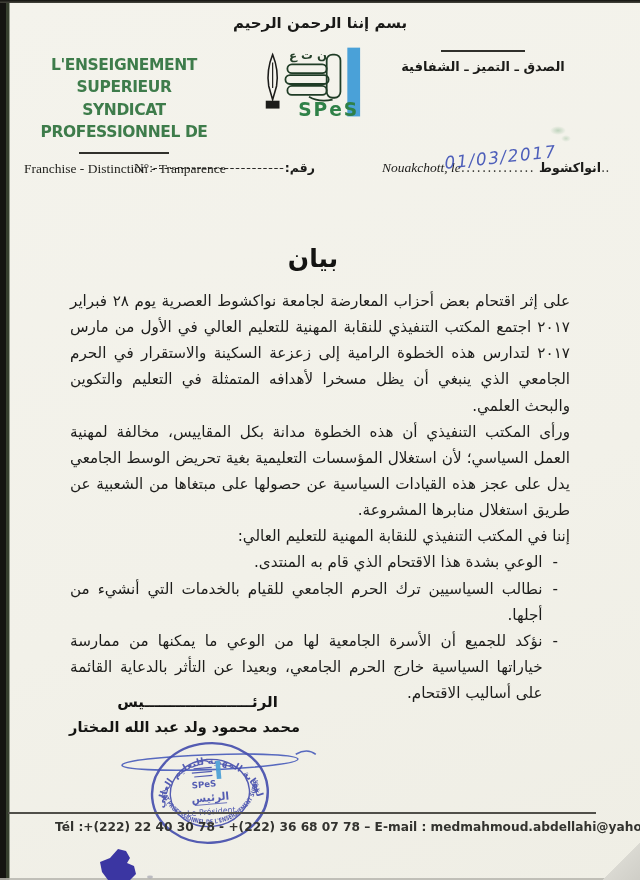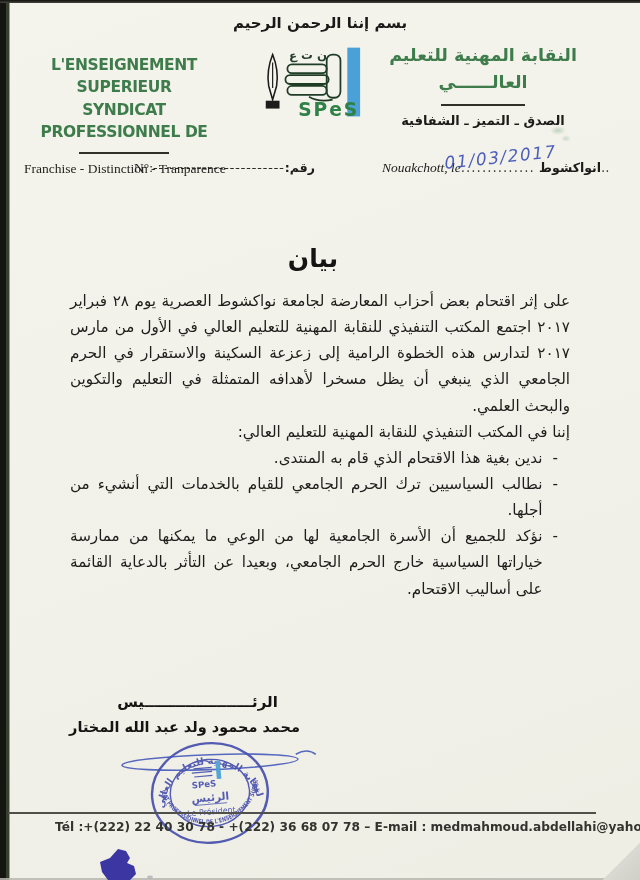--- a/index.html
+++ b/index.html
@@ -111,44 +111,41 @@
       <g>
         <path d="M21,12 C25,22 27,32 25,44 L21,58 L17,44 C15,32 17,22 21,12 Z" fill="#f6f5ef" stroke="#1c1c1a" stroke-width="1.6"></path>
         <line x1="21" y1="20" x2="21" y2="46" stroke="#1c1c1a" stroke-width="1.2"></line>
         <rect x="14" y="59" width="14" height="8" fill="#1c1c1a"></rect>
       </g>
       <text x="47" y="75" font-size="19" font-weight="bold" fill="#2f8148" letter-spacing="2">SPeS</text>
     </svg>
   </div>
 
   <div class="org-ar">
-    <div class="org-ar-name">
-      <div>النقابة المهنية للتعليم</div>
-      <div>العالــــــي</div>
-    </div>
     <div class="rule-ar"></div>
     <div class="motto-ar">الصدق ـ التميز ـ الشفافية</div>
   </div>
 
   <div class="ref-left">
     <span>N°:</span><span class="dashes">------------------------</span><span class="ar" dir="rtl">رقم:</span>
   </div>
   <div class="ref-right">
     <span class="fr">Nouakchott, le</span><span class="dots">..............</span> <span class="ar" dir="rtl">انواكشوط</span><span class="dots">..</span>
   </div>
   <div class="handwriting">01/03/2017</div>
 
   <div class="title">بيان</div>
 
   <div class="body">
     <p>على إثر اقتحام بعض أحزاب المعارضة لجامعة نواكشوط العصرية يوم ٢٨ فبراير ٢٠١٧ اجتمع المكتب التنفيذي للنقابة المهنية للتعليم العالي في الأول من مارس ٢٠١٧ لتدارس هذه الخطوة الرامية إلى زعزعة السكينة والاستقرار في الحرم الجامعي الذي ينبغي أن يظل مسخرا لأهدافه المتمثلة في التعليم والتكوين والبحث العلمي.</p>
+    <p>ورأى المكتب التنفيذي أن هذه الخطوة مدانة بكل المقاييس، مخالفة لمهنية العمل السياسي؛ لأن استغلال المؤسسات التعليمية بغية تحريض الوسط الجامعي يدل على عجز هذه القيادات السياسية عن حصولها على مبتغاها من الشعبية عن طريق استغلال منابرها المشروعة.</p>
     <p class="intro">إننا في المكتب التنفيذي للنقابة المهنية للتعليم العالي:</p>
     <div class="bullet">
       <span class="dash">-</span>
-      <span class="btxt">ندين بغية هذا الاقتحام الذي قام به المنتدى.</span>
+      <span class="btxt">الوعي بشدة هذا الاقتحام الذي قام به المنتدى.</span>
     </div>
     <div class="bullet">
       <span class="dash">-</span>
       <span class="btxt">نطالب السياسيين ترك الحرم الجامعي للقيام بالخدمات التي أنشيء من أجلها.</span>
     </div>
     <div class="bullet">
       <span class="dash">-</span>
       <span class="btxt">نؤكد للجميع أن الأسرة الجامعية لها من الوعي ما يمكنها من ممارسة خياراتها السياسية خارج الحرم الجامعي، وبعيدا عن التأثر بالدعاية القائمة على أساليب الاقتحام.</span>
     </div>
   </div>

